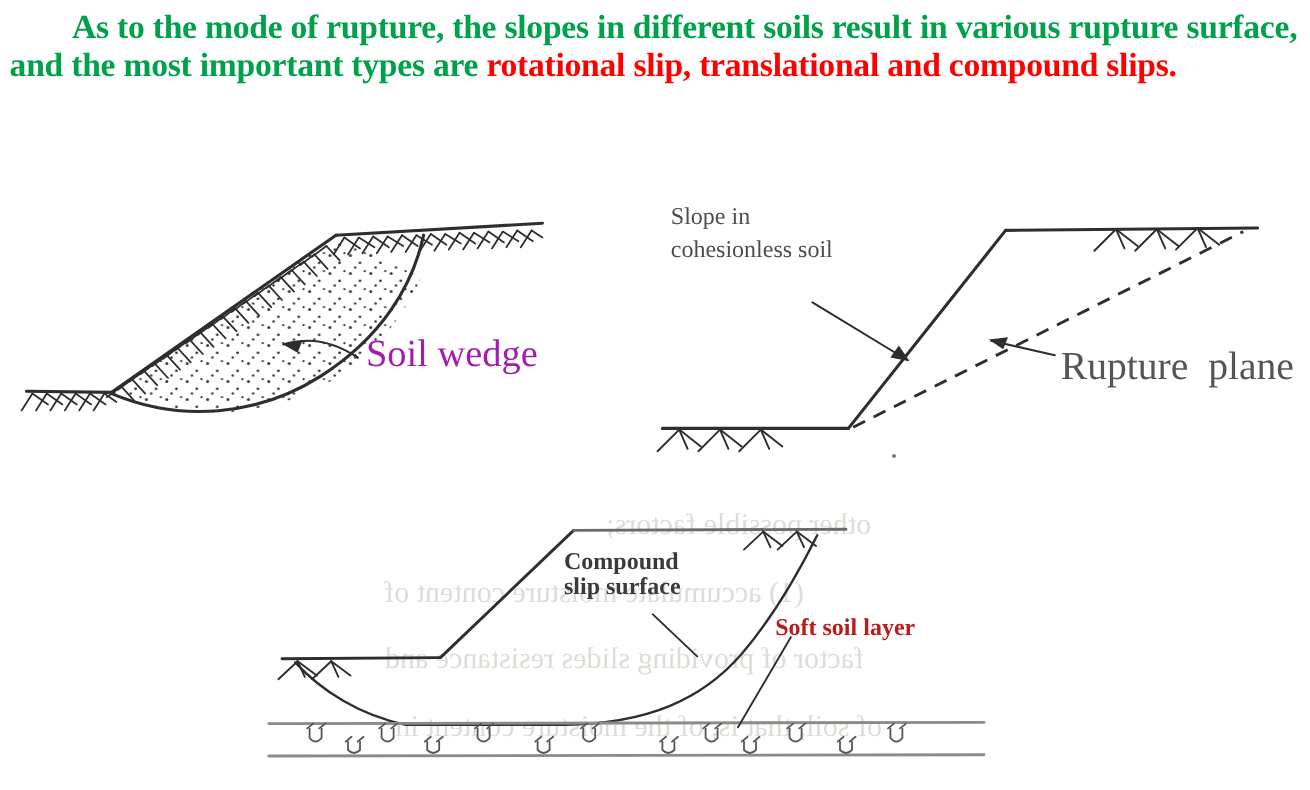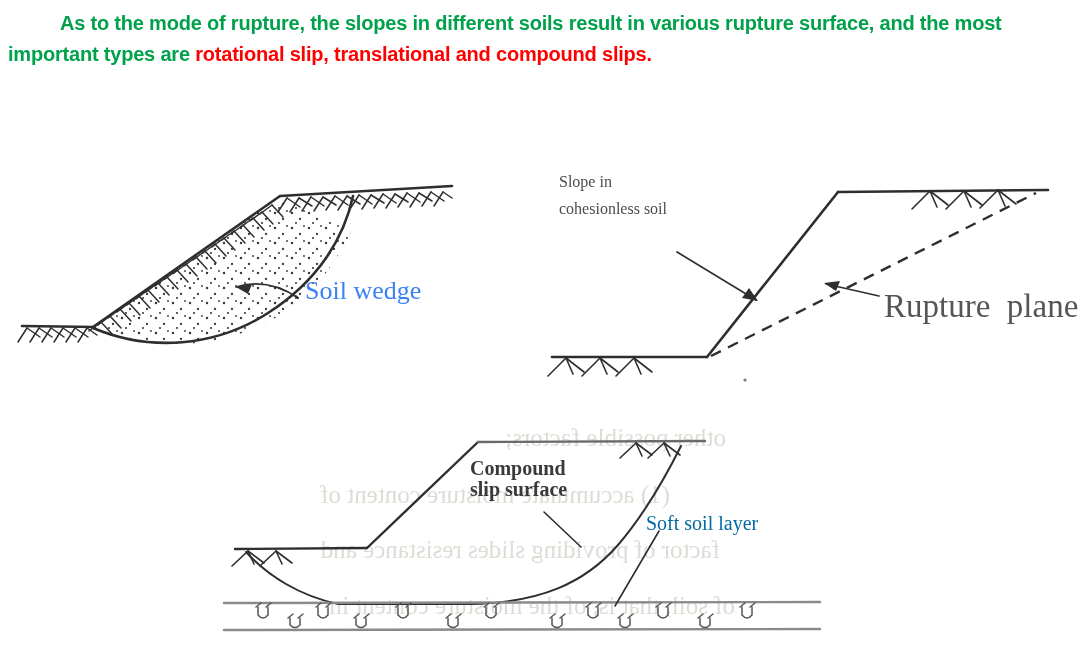--- a/index.html
+++ b/index.html
@@ -15,23 +15,23 @@
     overflow: hidden;
     font-family: "Liberation Serif", "DejaVu Serif", serif;
   }
 
   
   #heading-block {
     position: absolute;
     left: 8px;
     top: 8px;
     width: 1076px;
-    font-family: Liberation Sans, sans-serif;
+    font-family: Liberation Serif, serif;
     font-weight: bold;
-    font-size: 20px;
+    font-size: 28px;
     line-height: 31px;
     letter-spacing: -0.2px;
     white-space: normal;
   }
   #heading-block .indent { display: inline-block; width: 52px; }
   .txt-green { color: #00A14B; }
   .txt-red   { color: #FF0000; }
 
   
   #figures {
@@ -46,47 +46,47 @@
 
   
   .fig-label {
     position: absolute;
     color: #4a4a4a;
     font-family: "Liberation Serif", "DejaVu Serif", serif;
     white-space: pre;
   }
   #label-soil-wedge {
     left: 305px; top: 276px;
-    font-size: 26px;
-    color: #3b82f6;
+    font-size: 32px;
+    color: #a21caf;
   }
   #label-slope-cohesionless {
     left: 559px; top: 168px;
-    font-size: 16px;
+    font-size: 20px;
     line-height: 27px;
     color: #4d4d4d;
   }
   #label-rupture-plane {
     left: 884px; top: 288px;
     font-size: 33px;
     color: #555555;
   }
   #label-compound-slip {
     left: 470px; top: 458px;
     font-size: 20px;
     line-height: 21px;
     font-weight: 600;
     color: #3a3a3a;
     text-align: left;
   }
   #label-soft-soil {
     left: 646px; top: 512px;
     font-size: 20px;
-    font-weight: 400;
-    color: #0369a1;
+    font-weight: 700;
+    color: #b91c1c;
   }
 
   
   .ghost-line {
     position: absolute;
     color: #d9d6cf;
     font-family: "Liberation Serif", "DejaVu Serif", serif;
     font-size: 25px;
     white-space: pre;
     transform: scaleX(-1);

